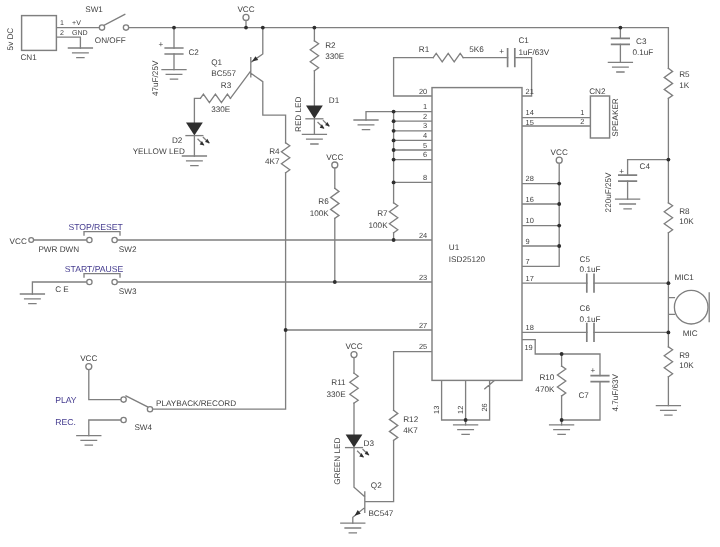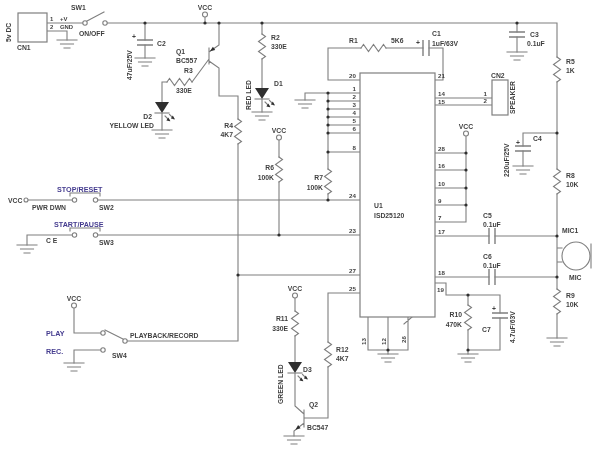--- a/index.html
+++ b/index.html
@@ -1,16 +1,16 @@
 <!DOCTYPE html>
 <html><head>
 <meta charset="utf-8">
 <style>
   html,body{margin:0;padding:0;background:#ffffff;}
-  .page{width:594px;height:456px;background:#ffffff;position:relative;overflow:hidden;font-weight:bold;}
+  .page{width:594px;height:456px;background:#ffffff;position:relative;overflow:hidden;}
   svg{font-family:"Liberation Sans",sans-serif;}
   .w{stroke:#7f7f7f;stroke-width:1.1;fill:none;stroke-linecap:square;}
   .w2{stroke:#7f7f7f;stroke-width:1.4;fill:none;}
   .box{stroke:#7f7f7f;stroke-width:1.2;fill:#ffffff;}
   .dot{fill:#2f2f2f;stroke:none;}
   .blk{fill:#2f2f2f;stroke:none;}
   .term{fill:#ffffff;stroke:#7f7f7f;stroke-width:1.1;}
   .t{fill:#3f3f3f;font-size:6.8px;}
   .ts{fill:#3f3f3f;font-size:5.9px;}
   .pin{fill:#3f3f3f;font-size:6.2px;}

